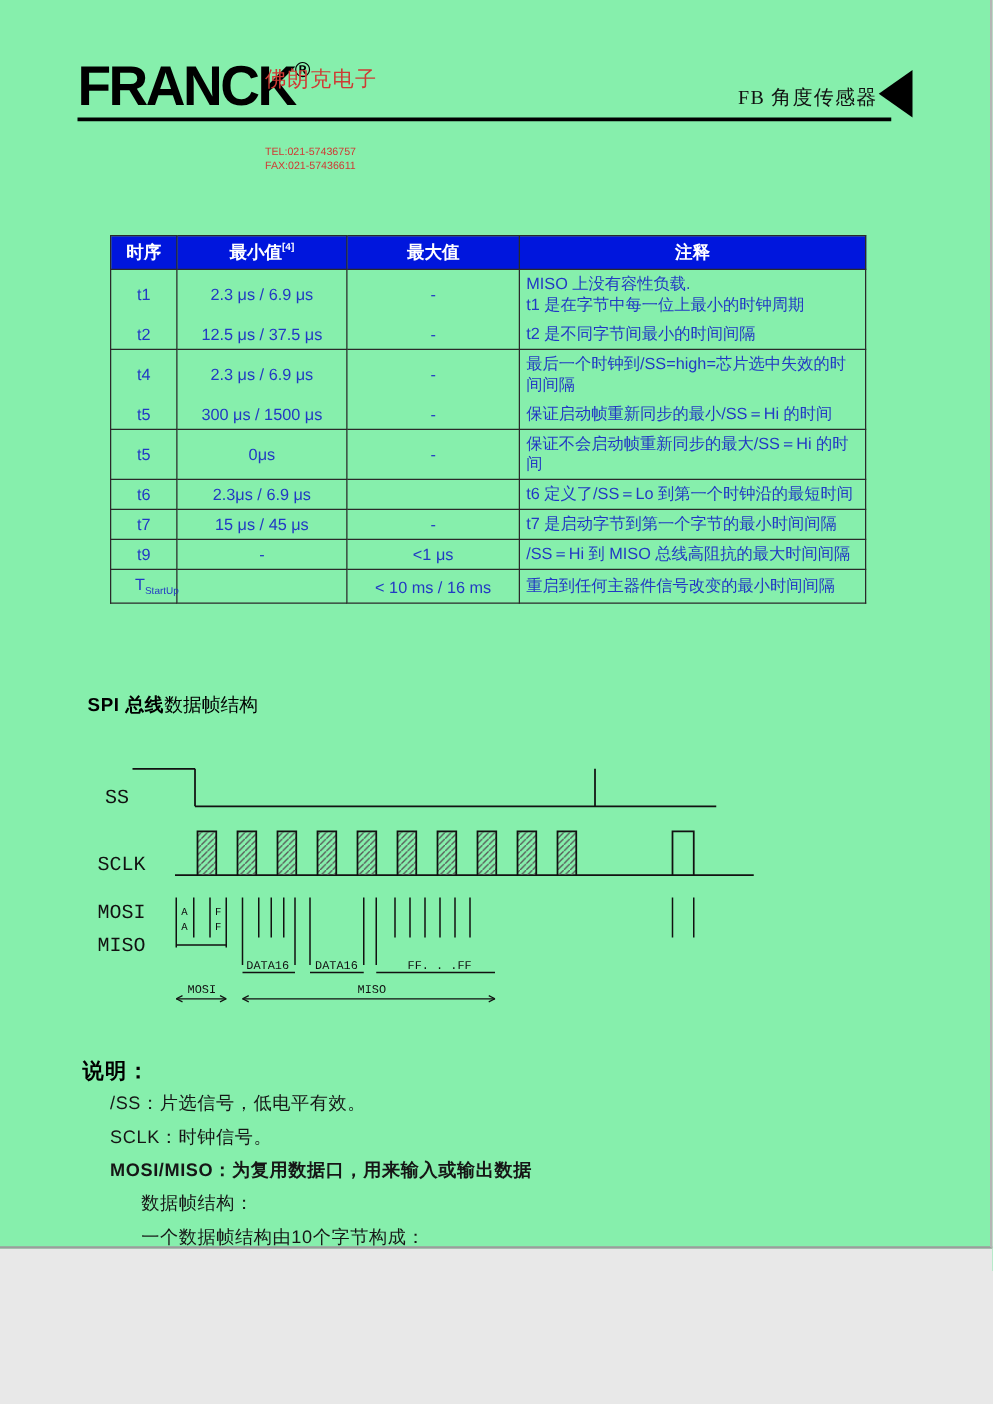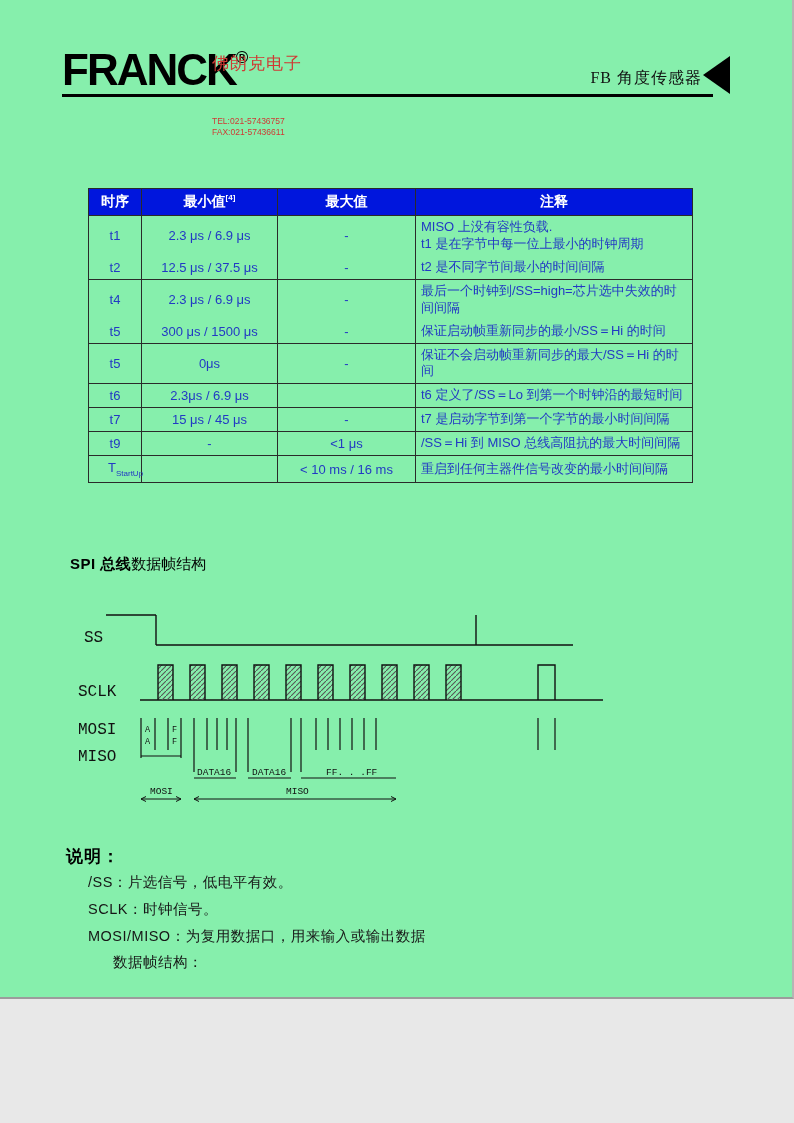--- a/index.html
+++ b/index.html
@@ -40,21 +40,21 @@
   .sec-title .b { font-weight:bold; letter-spacing:0.5px; }
   
   .diagram { position:absolute; left:76px; top:606px; }
   .diagram text { font-family:"Liberation Mono", monospace; fill:#111; }
   .sig-label { font-size:16px; }
   .tiny { font-size:8.5px; }
   .mid  { font-size:9.5px; }
   
   .notes-title { position:absolute; left:66px; top:845px; font-size:17px; font-weight:bold; color:#000; letter-spacing:1px; }
   .note-line { position:absolute; left:88px; font-size:14.5px; color:#161616; letter-spacing:0.5px; }
-  .nl0 { top:873px; } .nl1 { top:900px; } .nl2 { top:927px; }
+  .nl0 { top:873px; } .nl1 { top:900px; } .nl2 { top:927px;font-weight:bold; }
   .sub-line { position:absolute; left:113px; font-size:14.5px; color:#161616; letter-spacing:0.5px; }
   .sl0 { top:953px; } .sl1 { top:980px; }
   
   .footer { position:absolute; left:0; right:0; top:1038px; text-align:center;
     font-size:12px; font-weight:bold; color:#111; letter-spacing:2px;margin-top:21px; }
 </style>
 </head>
 <body>
 
 <div class="page">
@@ -248,16 +248,17 @@
         <path d="M118,193 l5,-2.5 M118,193 l5,2.5"></path>
         <path d="M320,193 l-5,-2.5 M320,193 l-5,2.5"></path>
     </g>
   </svg>
 
   <div class="notes-title">说明：</div>
   <div class="note-line nl0">/SS：片选信号，低电平有效。</div>
   <div class="note-line nl1">SCLK：时钟信号。</div>
   <div class="note-line nl2">MOSI/MISO：为复用数据口，用来输入或输出数据</div>
   <div class="sub-line sl0">数据帧结构：</div>
+  <div class="sub-line sl1">一个数据帧结构由10个字节构成：</div>
 
   <div class="footer">`5 / 7</div>
 
 </div>
 
 </body></html>

